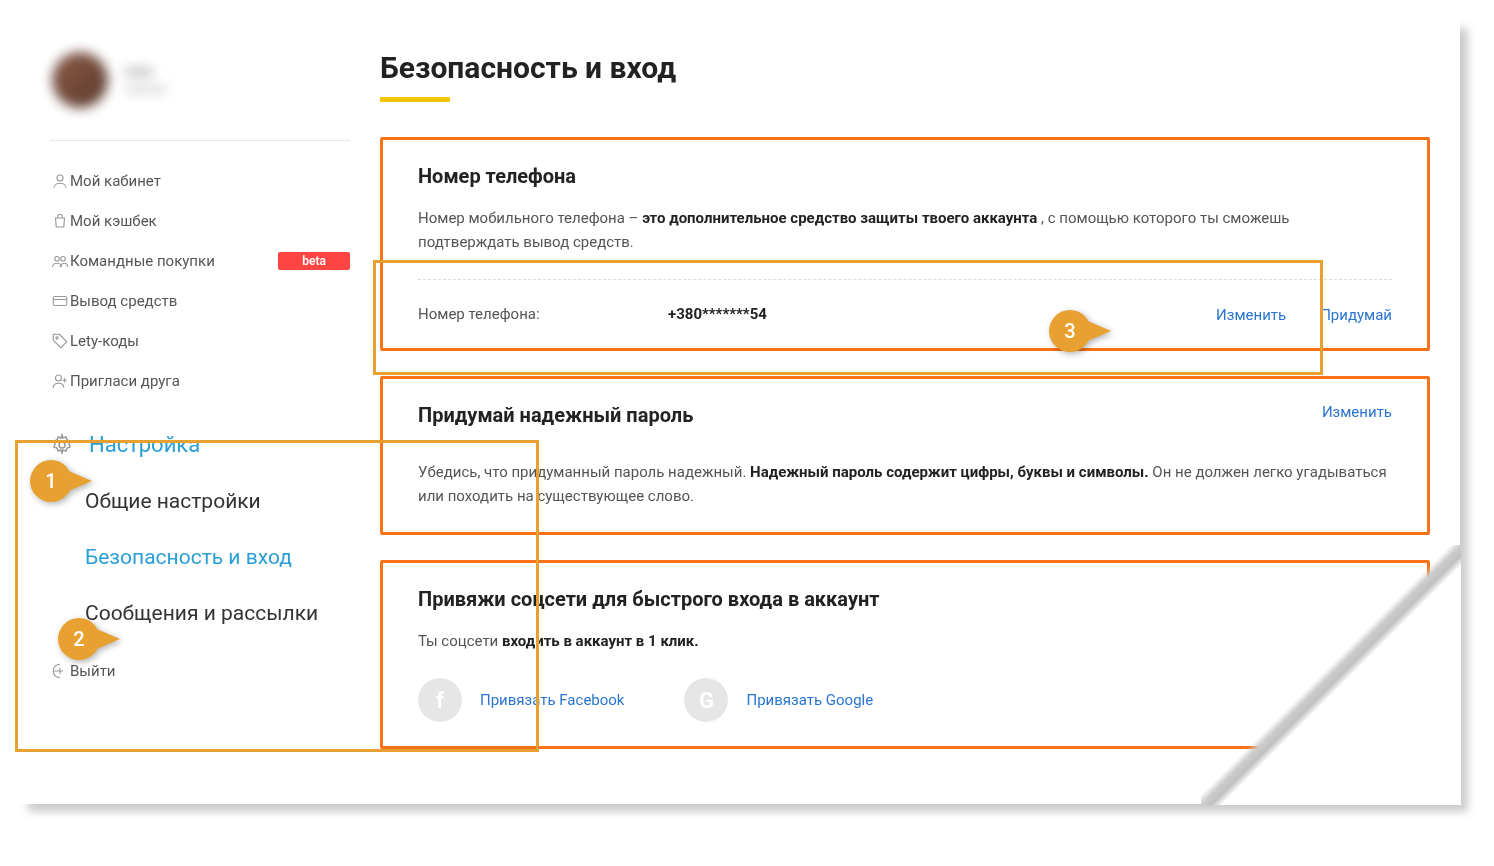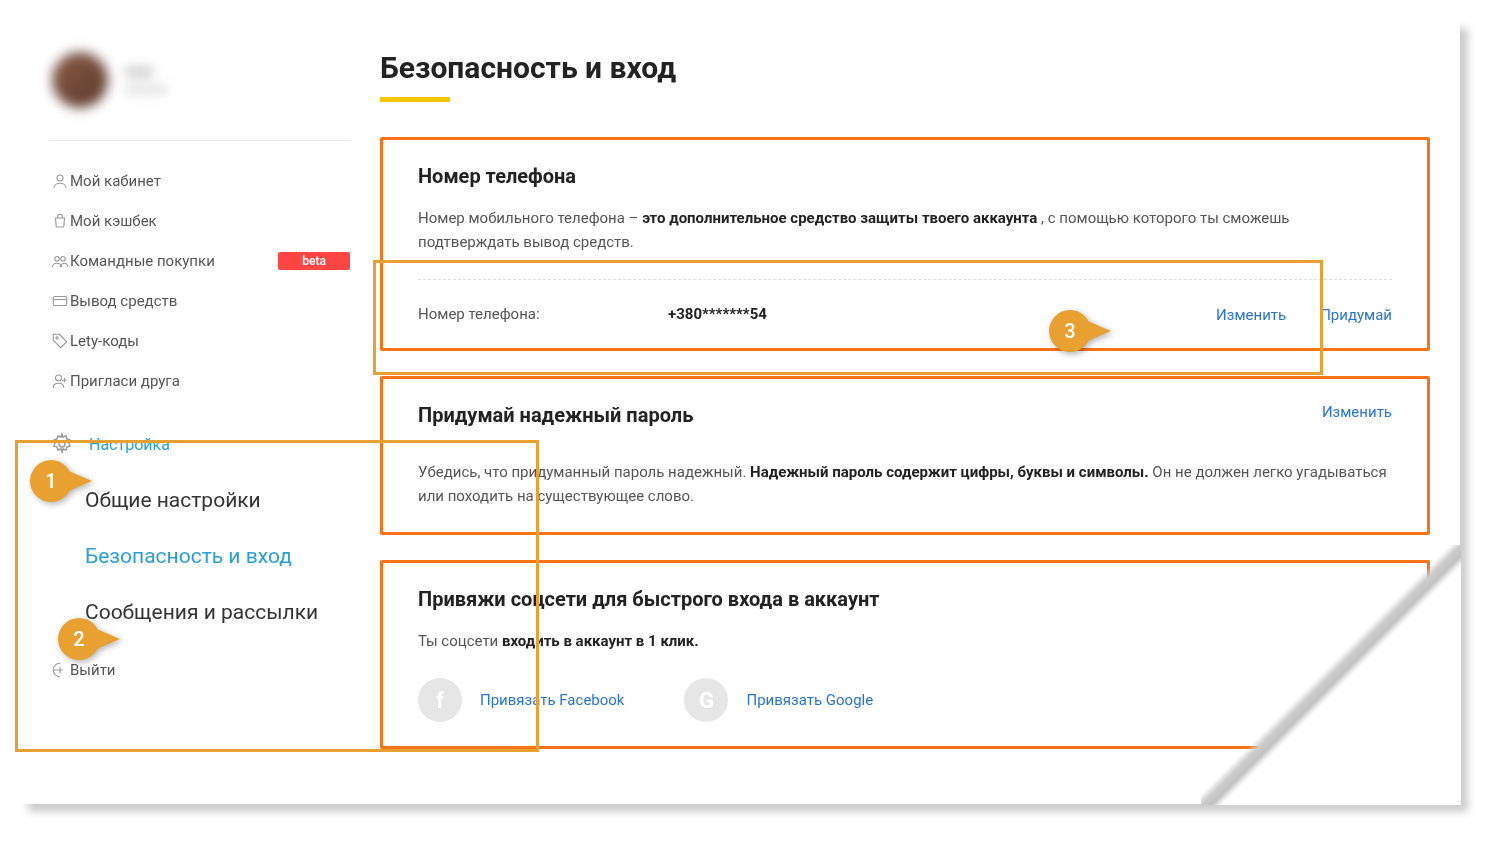--- a/index.html
+++ b/index.html
@@ -76,21 +76,21 @@
     }
 
     .nav-big {
       margin-top: 15px;
     }
     .nav-big .nav-item-big {
       display: flex;
       align-items: center;
       gap: 15px;
       padding: 16px 0;
-      font-size: 16px;
+      font-size: 22px;
       cursor: pointer;
     }
     .nav-big .nav-item-big.heading { color: #2a9fd6; }
     .nav-big .nav-item-big.sub { padding-left: 35px; font-size: 21px; color: #333; }
     .nav-big .nav-item-big.active { color: #2a9fd6; }
     .gear-big {
       width: 24px;
       height: 24px;
       display: inline-flex;
       align-items: center;

